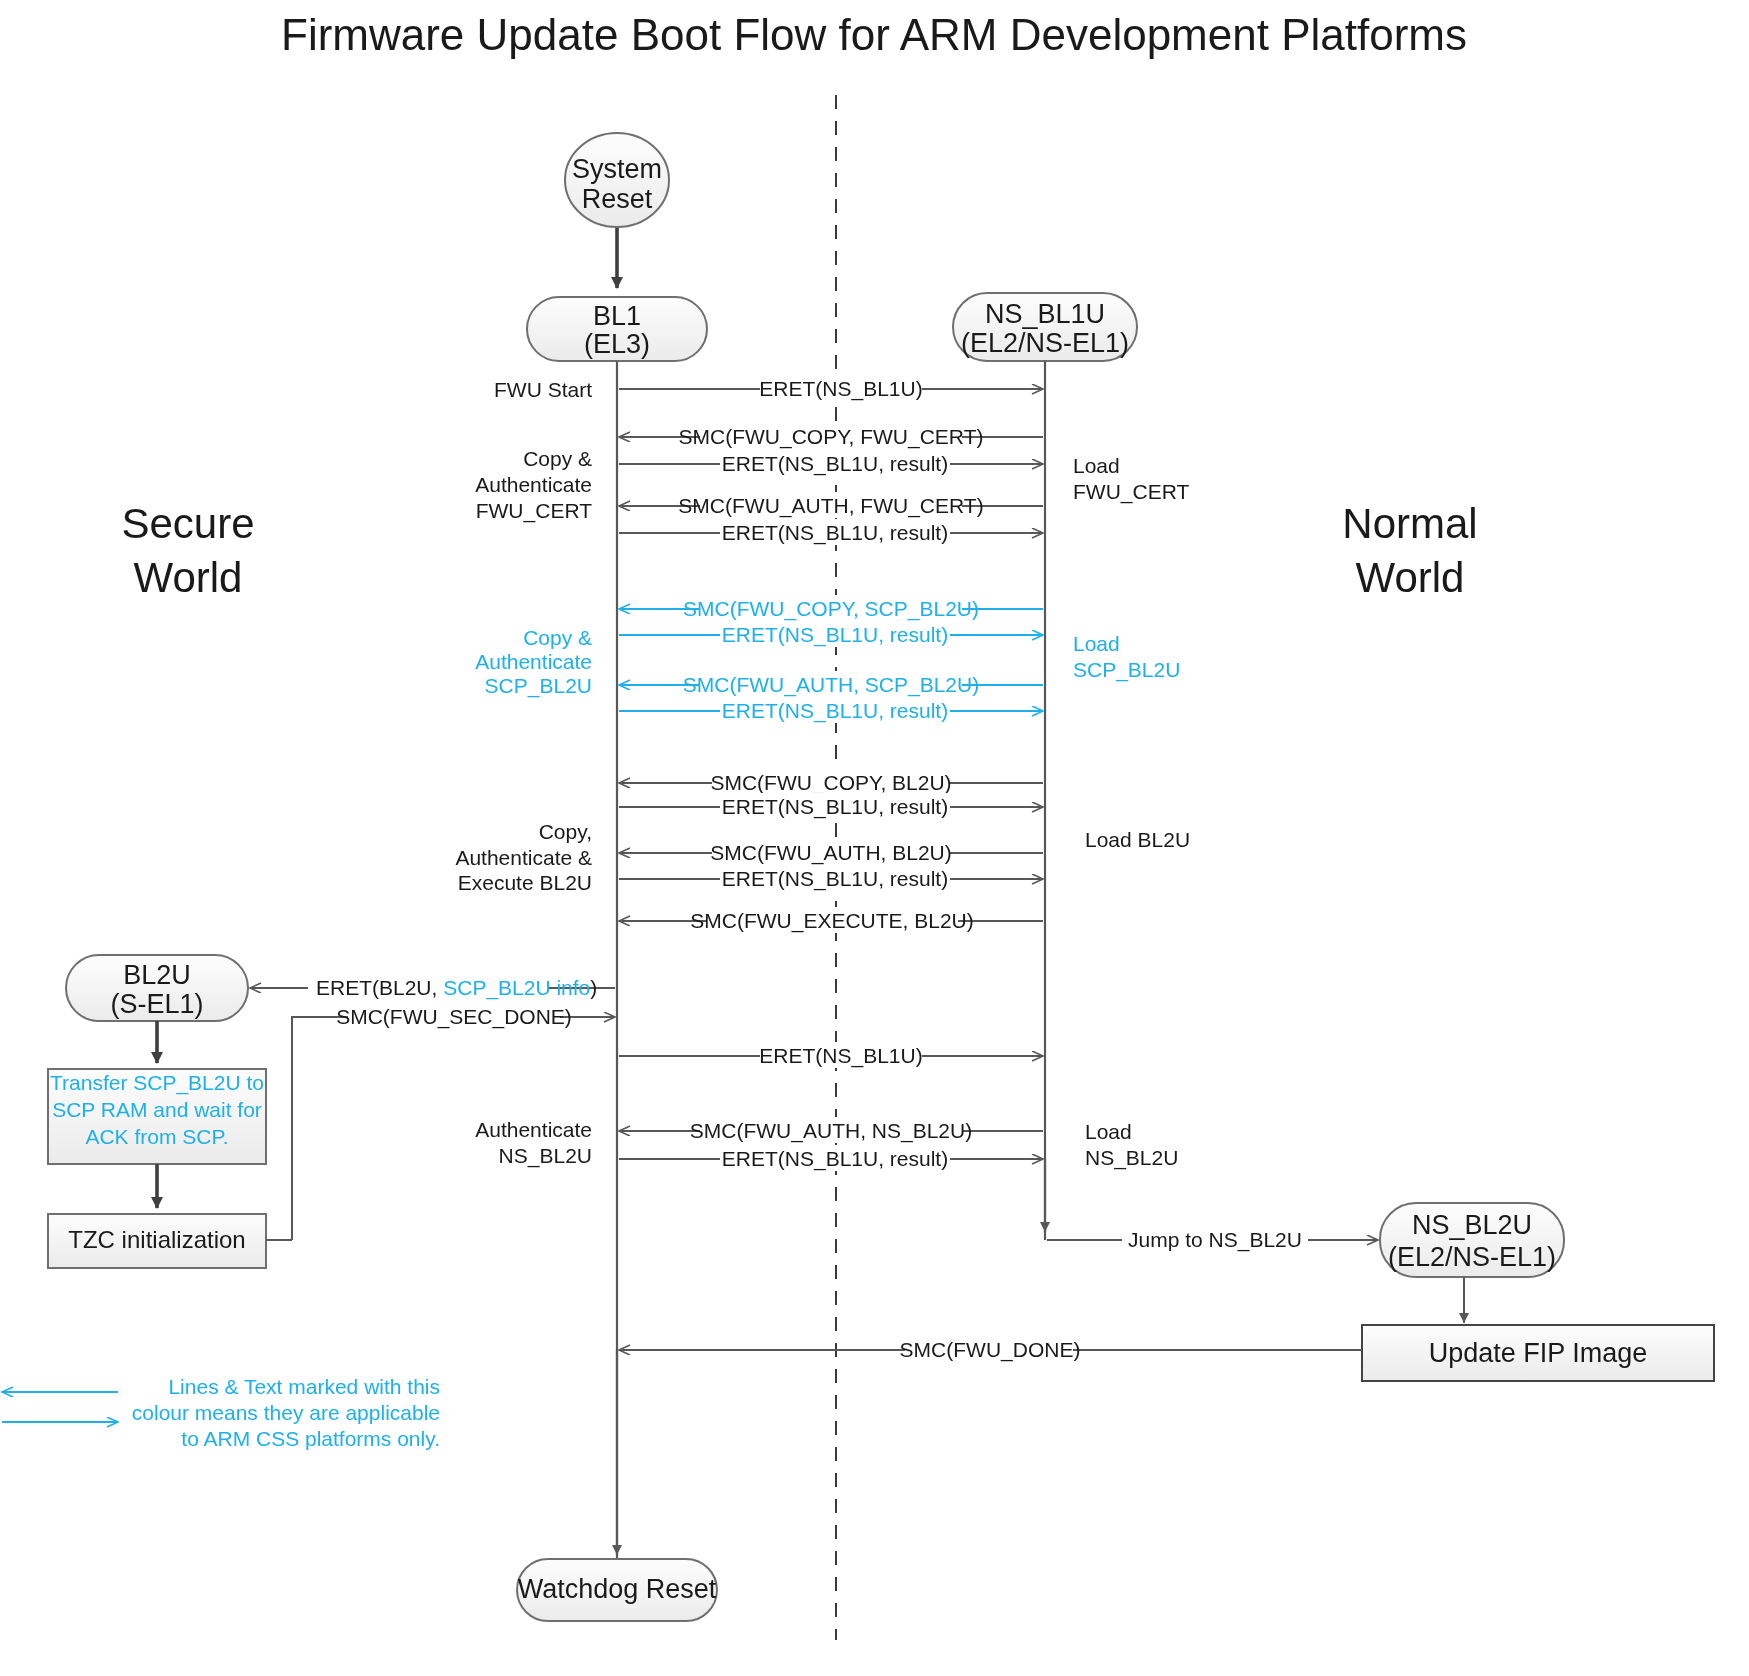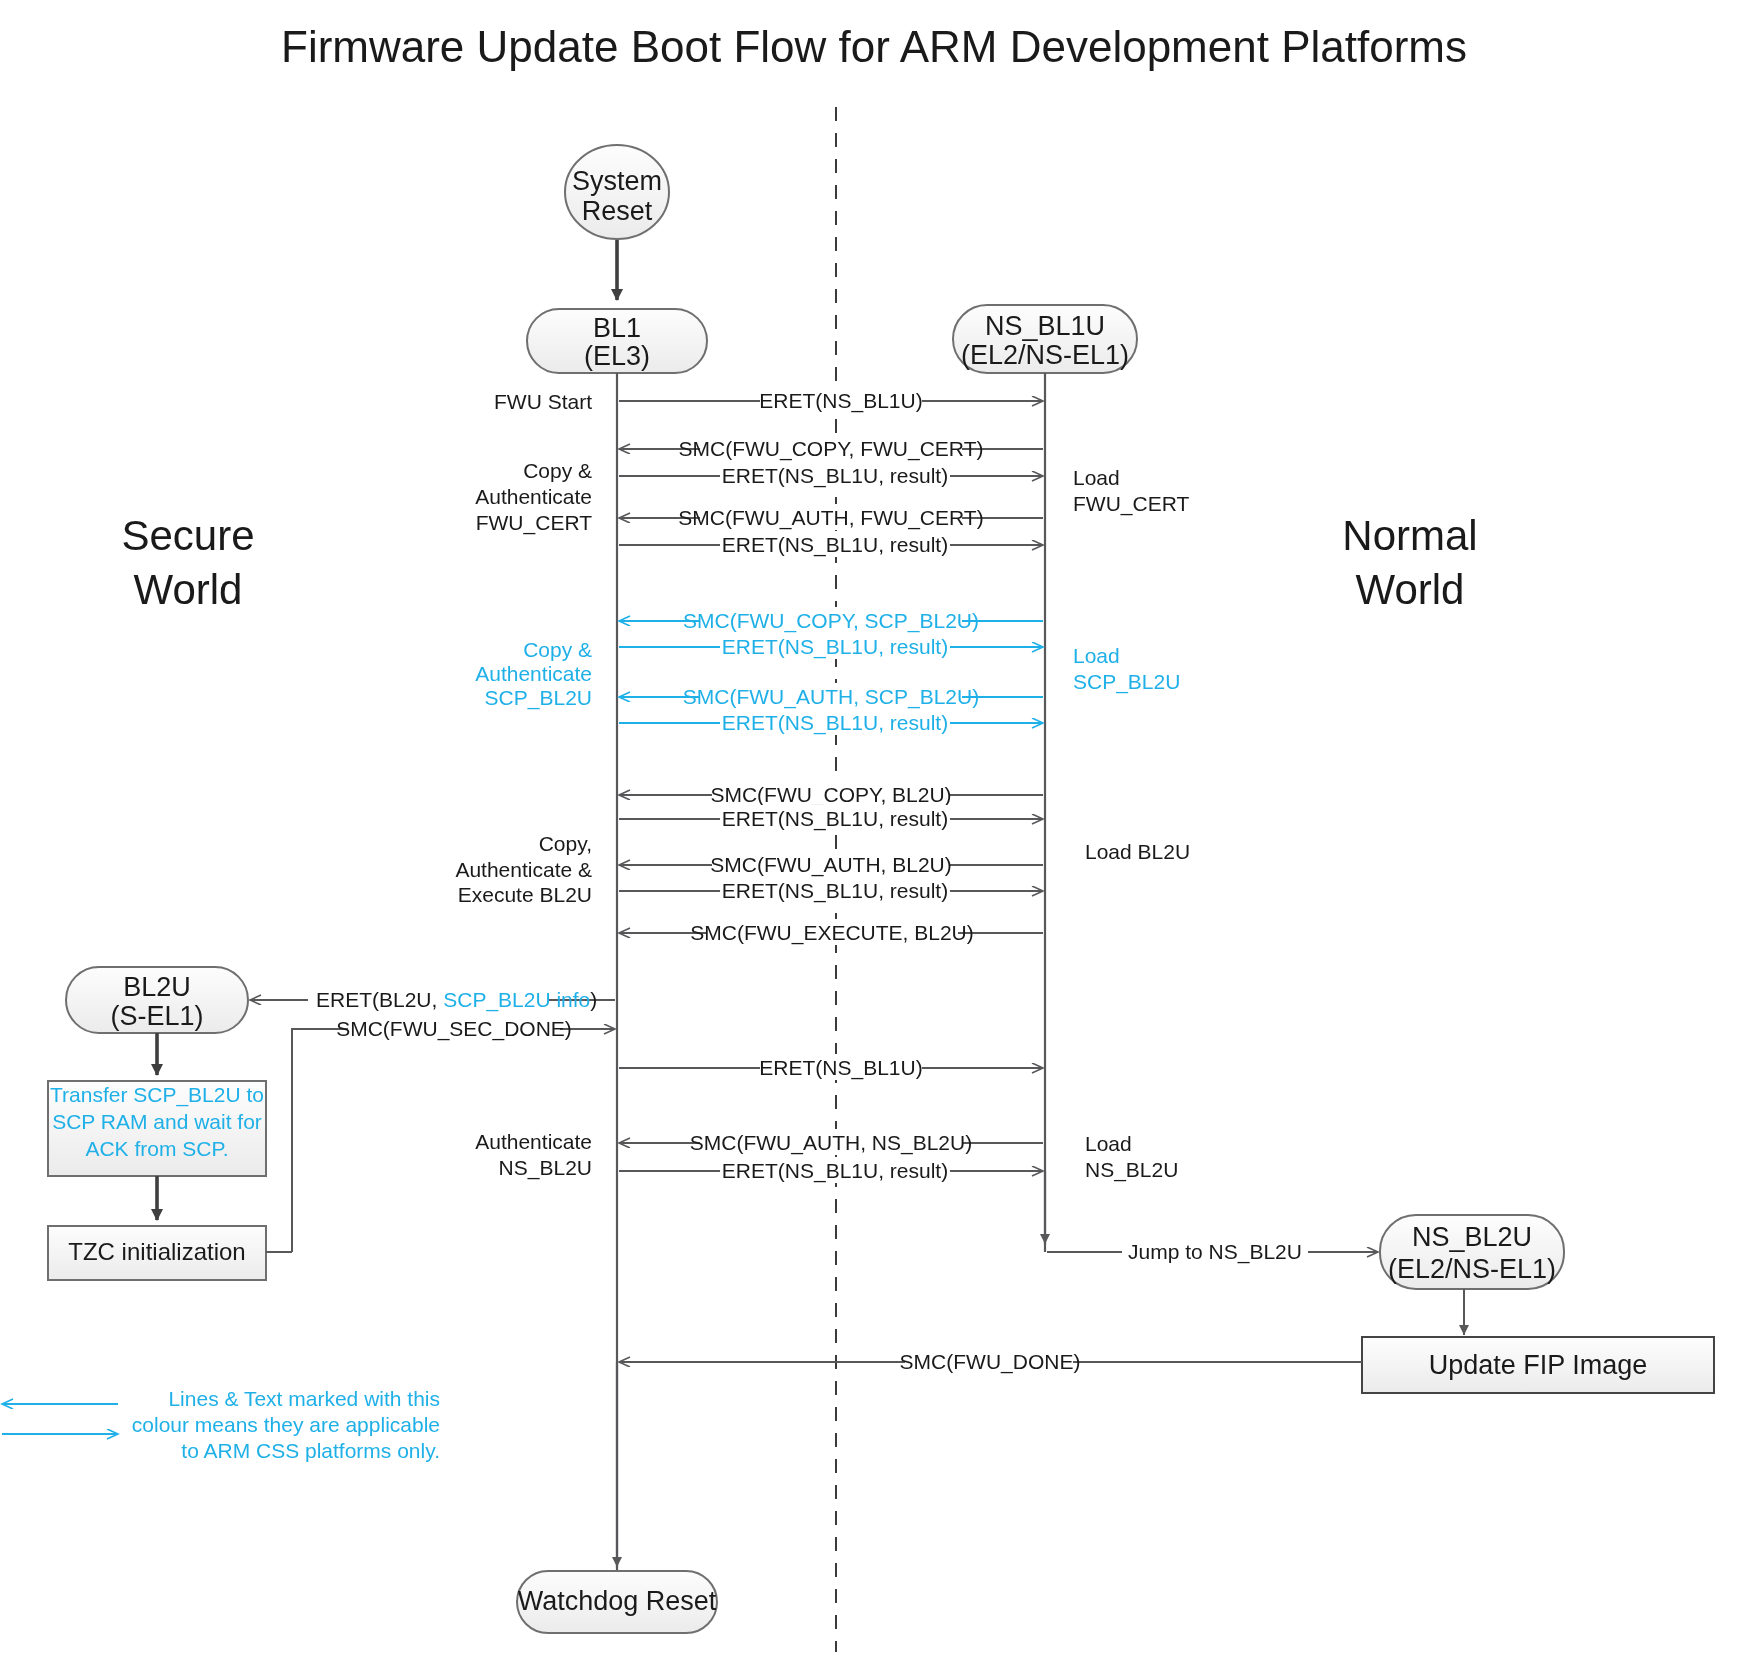--- a/index.html
+++ b/index.html
@@ -10,21 +10,21 @@
   body {
     width: 1749px;
     height: 1676px;
     font-family: "Liberation Sans", sans-serif;
     color: #000000;
     overflow: hidden;
     position: relative;
   }
   #diagram-root {
     position: absolute;
-    left: 0; top: 12px;
+    left: 0; top: 0;
     width: 1749px;
     height: 1428px;
   }
   svg#flow {
     display: block;
     width: 1749px;
     height: 1676px;
   }
   .title-text {
     font-family: "Liberation Sans", sans-serif;

